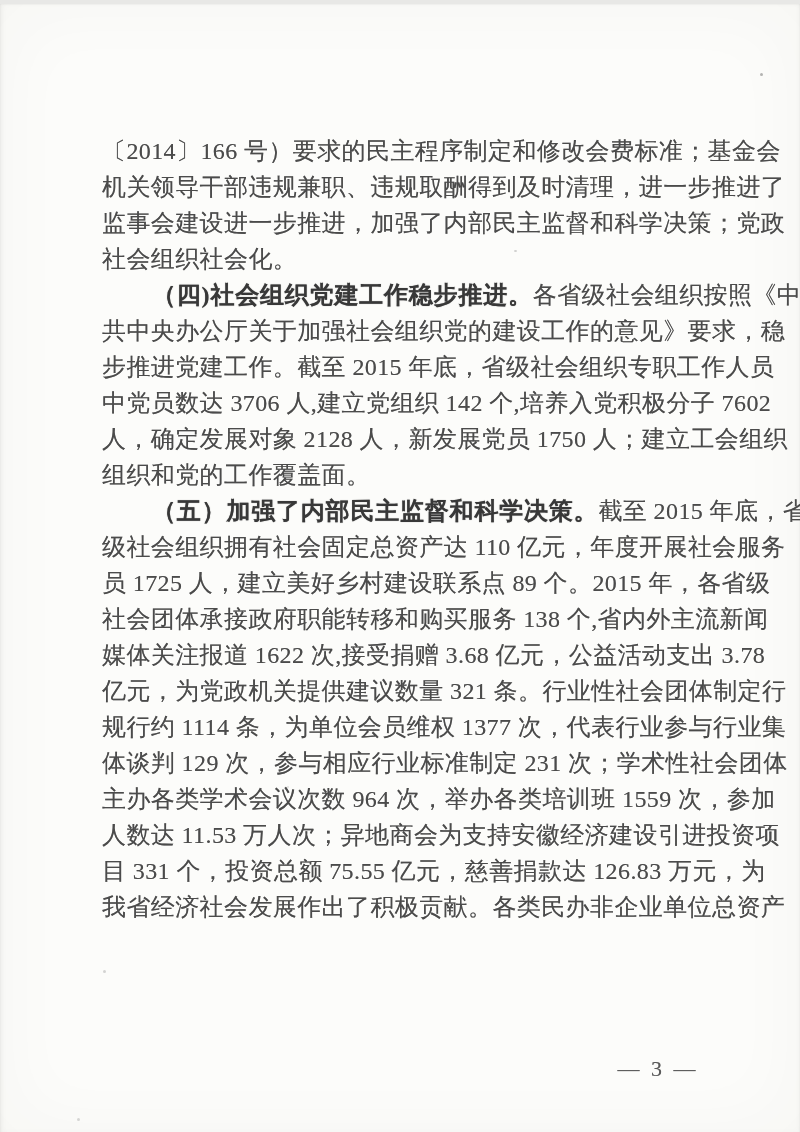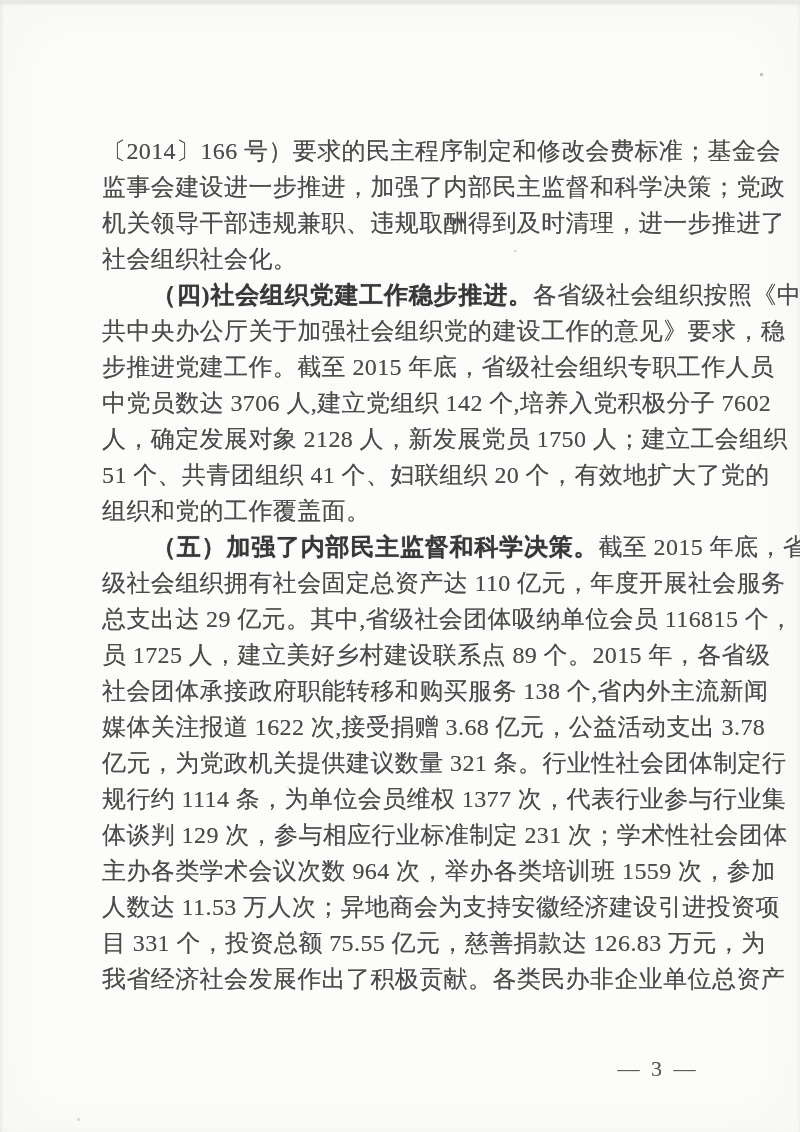--- a/index.html
+++ b/index.html
@@ -78,33 +78,31 @@
   .s4 { left: 103px; top: 966px; width: 3px; height: 3px; opacity:.55; }
   .s5 { left: 77px;  top: 1114px; width: 3px; height: 3px; opacity:.5; }
   .s6 { left: 287px; top: 782px; width: 2px; height: 2px; opacity:.4; }
 </style>
 </head>
 <body>
 
 <div class="page">
   <div class="content" id="document-body">
       <div class="line"><span>〔2014〕166 号）要求的民主程序制定和修改会费标准；基金会</span></div>
+      <div class="line"><span>机关领导干部违规兼职、违规取酬得到及时清理，进一步推进了</span></div>
       <div class="line"><span>监事会建设进一步推进，加强了内部民主监督和科学决策；党政</span></div>
-      <div class="line"><span>机关领导干部违规兼职、违规取酬得到及时清理，进一步推进了</span></div>
       <div class="line"><span>社会组织社会化。</span></div>
       <div class="line indent"><span class="bold">（四)社会组织党建工作稳步推进。</span><span>各省级社会组织按照《中</span></div>
       <div class="line"><span>共中央办公厅关于加强社会组织党的建设工作的意见》要求，稳</span></div>
       <div class="line"><span>步推进党建工作。截至 2015 年底，省级社会组织专职工作人员</span></div>
       <div class="line"><span>中党员数达 3706 人,建立党组织 142 个,培养入党积极分子 7602</span></div>
       <div class="line"><span>人，确定发展对象 2128 人，新发展党员 1750 人；建立工会组织</span></div>
-      <div class="line"><span>51 个、共青团组织 41 个、妇联组织 20 个，有效地扩大了党的</span></div>
       <div class="line"><span>组织和党的工作覆盖面。</span></div>
       <div class="line indent"><span class="bold">（五）加强了内部民主监督和科学决策。</span><span>截至 2015 年底，省</span></div>
       <div class="line"><span>级社会组织拥有社会固定总资产达 110 亿元，年度开展社会服务</span></div>
-      <div class="line"><span>总支出达 29 亿元。其中,省级社会团体吸纳单位会员 116815 个，</span></div>
       <div class="line"><span>员 1725 人，建立美好乡村建设联系点 89 个。2015 年，各省级</span></div>
       <div class="line"><span>社会团体承接政府职能转移和购买服务 138 个,省内外主流新闻</span></div>
       <div class="line"><span>媒体关注报道 1622 次,接受捐赠 3.68 亿元，公益活动支出 3.78</span></div>
       <div class="line"><span>亿元，为党政机关提供建议数量 321 条。行业性社会团体制定行</span></div>
       <div class="line"><span>规行约 1114 条，为单位会员维权 1377 次，代表行业参与行业集</span></div>
       <div class="line"><span>体谈判 129 次，参与相应行业标准制定 231 次；学术性社会团体</span></div>
       <div class="line"><span>主办各类学术会议次数 964 次，举办各类培训班 1559 次，参加</span></div>
       <div class="line"><span>人数达 11.53 万人次；异地商会为支持安徽经济建设引进投资项</span></div>
       <div class="line"><span>目 331 个，投资总额 75.55 亿元，慈善捐款达 126.83 万元，为</span></div>
       <div class="line"><span>我省经济社会发展作出了积极贡献。各类民办非企业单位总资产</span></div>

